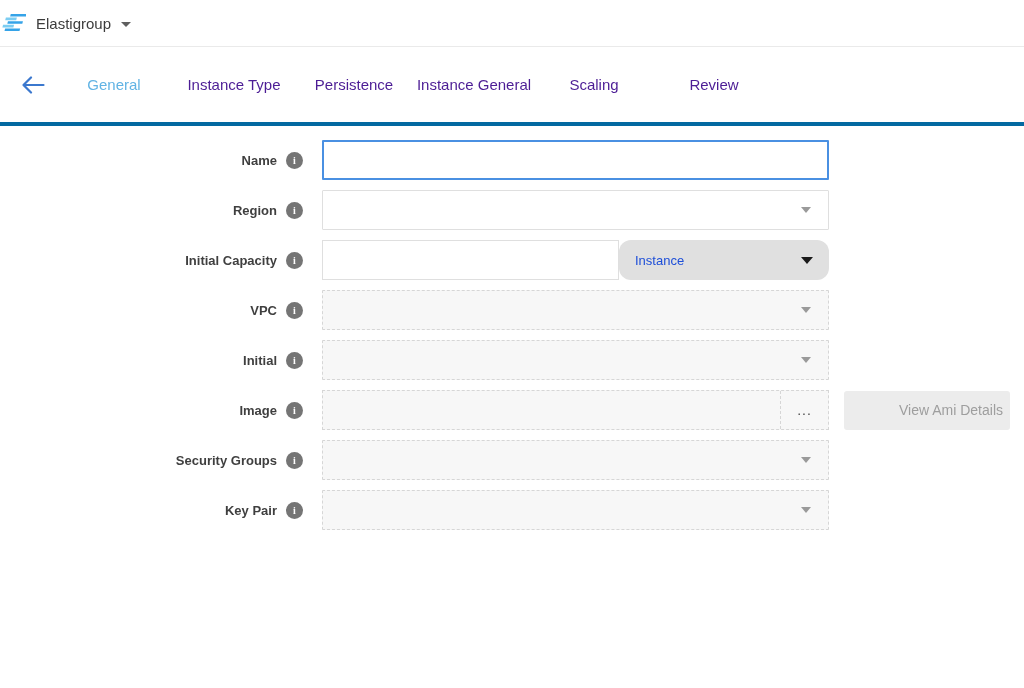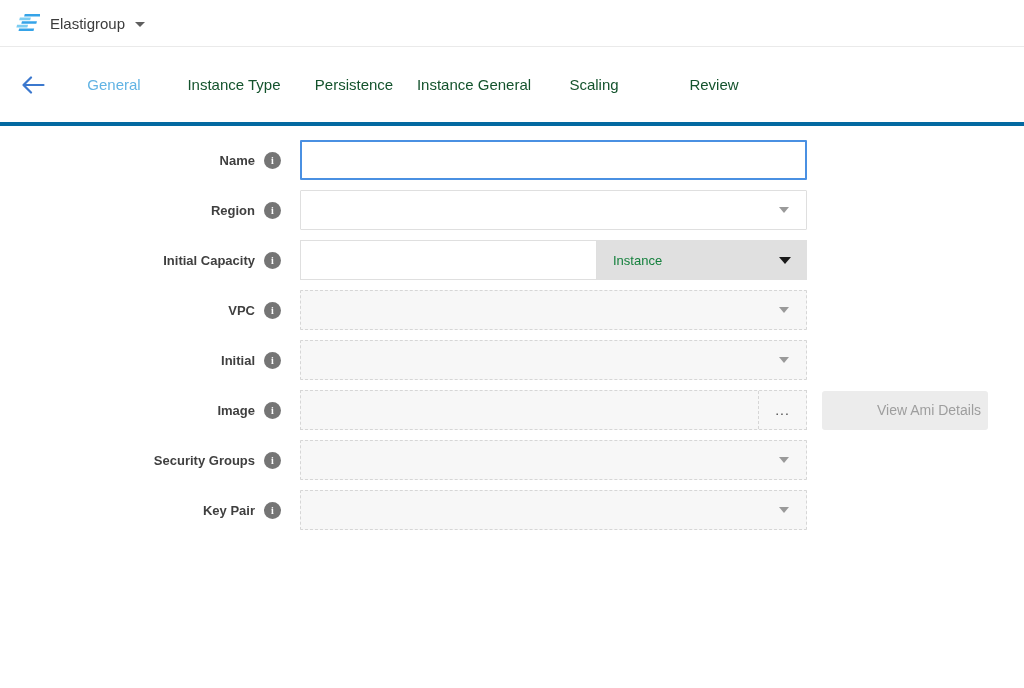--- a/index.html
+++ b/index.html
@@ -1,38 +1,38 @@
 <!DOCTYPE html>
 <html><head>
 <meta charset="utf-8">
 <style>
   * { margin:0; padding:0; box-sizing:border-box; }
   html,body { width:1024px; height:688px; background:#ffffff;
     font-family:"Liberation Sans", sans-serif; overflow:hidden; }
 
   
   .header { height:47px; border-bottom:1px solid #eaeaea; display:flex;
-    align-items:center; padding-left:14px; }
+    align-items:center; padding-left:0; }
   .brand { display:flex; align-items:center; gap:10px; cursor:pointer; }
   .app-name { font-size:15px; color:#3c3c3c; }
   .caret-sm { width:0; height:0; border-left:5px solid transparent;
     border-right:5px solid transparent; border-top:5px solid #5f5f5f; margin-top:2px; }
 
   
   .tabbar { height:79px; border-bottom:4px solid #0369a1; display:flex;
     align-items:center; padding-left:16px; }
   .back-btn { width:34px; height:24px; display:flex; align-items:center;
     justify-content:center; cursor:pointer; margin-right:4px; }
   .tabs { display:flex; }
-  .tab { width:120px; text-align:center; font-size:15px; color:#14532d; cursor:pointer; }
+  .tab { width:120px; text-align:center; font-size:15px; color:#4c1d95; cursor:pointer; }
   .tab.active { color:#61b3e4; }
 
   
   .form { padding-top:22px; }
-  .form-row { display:flex; height:24px; margin-bottom:26px; }
+  .form-row { display:flex; height:24px; margin-bottom:26px;margin-left:22px; }
   .label-cell { width:281px; display:flex; align-items:center;
     justify-content:flex-end; gap:9px; flex:none; }
   .field-label { font-size:13px; font-weight:bold; color:#3f3f3f; white-space:nowrap; }
   .info-icon { width:17px; height:17px; border-radius:50%; background:#757575;
     color:#ffffff; font-size:10px; font-weight:bold; line-height:17px;
     text-align:center; font-family:"Liberation Serif", serif; cursor:pointer; flex:none; }
   .control-cell { margin-left:19px; display:flex; align-items:center; }
 
   .text-input-focused { width:507px; height:40px; border:2px solid #4a90e2;
     background:#fff; outline:none; font-size:14px; padding:0 10px;
@@ -42,21 +42,21 @@
     position:relative; cursor:pointer; border-radius:1px; }
   .select.disabled { border:1px dashed #d6d6d6; background:#f7f7f7; }
   .caret { position:absolute; right:17px; top:50%; transform:translateY(-50%);
     width:0; height:0; border-left:5px solid transparent;
     border-right:5px solid transparent; border-top:6px solid #9a9a9a; }
 
   .capacity-input { width:297px; height:40px; border:1px solid #dfdfdf;
     outline:none; font-size:14px; padding:0 10px; font-family:inherit; }
   .unit-select { width:210px; height:40px; background:#e0e0e0; display:flex;
     align-items:center; justify-content:space-between; padding:0 16px;
-    font-size:13px; color:#15803d; cursor:pointer; }
+    font-size:13px; color:#1d4ed8; cursor:pointer;border-radius:12px; }
   .unit-caret { width:0; height:0; border-left:6px solid transparent;
     border-right:6px solid transparent; border-top:7px solid #1a1a1a; }
 
   .image-input { position:relative; width:507px; height:40px;
     border:1px dashed #d6d6d6; background:#f7f7f7; }
   .browse { position:absolute; right:0; top:0; bottom:0; width:48px;
     border-left:1px dashed #d6d6d6; display:flex; align-items:center;
     justify-content:center; color:#4a4a4a; font-size:14px; letter-spacing:1px;
     cursor:pointer; }
 

